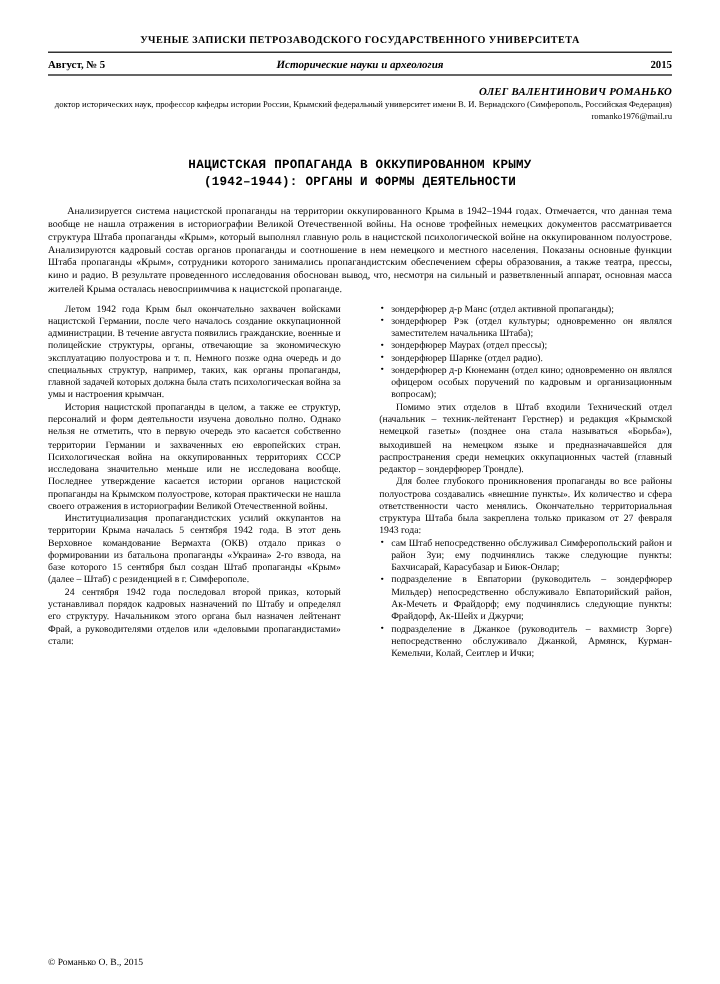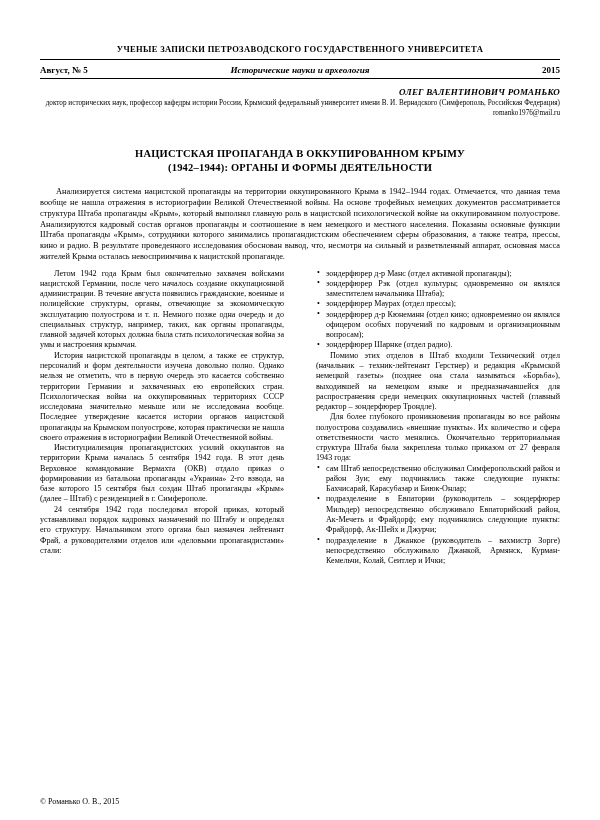--- a/index.html
+++ b/index.html
@@ -10,21 +10,21 @@
     width: 600px;
     height: 820px;
     background: #ffffff;
     font-family: "Liberation Serif", serif;
     color: #000000;
   }
   .page {
     box-sizing: border-box;
     width: 600px;
     height: 820px;
-    padding: 44px 40px 18px 40px;
+    padding: 28px 40px 18px 40px;
     position: relative;
   }
   .journal-title {
     text-align: center;
     font-size: 8.5px;
     font-weight: bold;
     letter-spacing: 0.35px;
     margin-bottom: 5px;
   }
   .rule {
@@ -75,20 +75,21 @@
     margin-top: 1px;
     margin-bottom: 30px;
   }
   .article-title {
     text-align: center;
     font-size: 10.5px;
     font-weight: bold;
     line-height: 1.35;
     margin: 0 30px 12px 30px;
     letter-spacing: 0.2px;
+    font-family: Liberation Mono, monospace;
   }
   .abstract {
     font-size: 8.4px;
     line-height: 1.28;
     text-align: justify;
     text-indent: 16px;
     margin-bottom: 6px;
   }
   .keywords {
     font-size: 7.4px;
@@ -172,22 +173,22 @@
       <p>История нацистской пропаганды в целом, а также ее структур, персоналий и форм деятельности изучена довольно полно. Однако нельзя не отметить, что в первую очередь это касается собственно территории Германии и захваченных ею европейских стран. Психологическая война на оккупированных территориях СССР исследована значительно меньше или не исследована вообще. Последнее утверждение касается истории органов нацистской пропаганды на Крымском полуострове, которая практически не нашла своего отражения в историографии Великой Отечественной войны.</p>
       <p>Институциализация пропагандистских усилий оккупантов на территории Крыма началась 5 сентября 1942 года. В этот день Верховное командование Вермахта (ОКВ) отдало приказ о формировании из батальона пропаганды «Украина» 2-го взвода, на базе которого 15 сентября был создан Штаб пропаганды «Крым» (далее – Штаб) с резиденцией в г. Симферополе.</p>
       <p>24 сентября 1942 года последовал второй приказ, который устанавливал порядок кадровых назначений по Штабу и определял его структуру. Начальником этого органа был назначен лейтенант Фрай, а руководителями отделов или «деловыми пропагандистами» стали:</p>
     </div>
 
     <div class="col">
       <ul class="bullets">
         <li>зондерфюрер д-р Манс (отдел активной пропаганды);</li>
         <li>зондерфюрер Рэк (отдел культуры; одновременно он являлся заместителем начальника Штаба);</li>
         <li>зондерфюрер Маурах (отдел прессы);</li>
+        <li>зондерфюрер Шарнке (отдел радио).</li>
         <li>зондерфюрер д-р Кюнеманн (отдел кино; одновременно он являлся офицером особых поручений по кадровым и организационным вопросам);</li>
-        <li>зондерфюрер Шарнке (отдел радио).</li>
       </ul>
       <p>Помимо этих отделов в Штаб входили Технический отдел (начальник – техник-лейтенант Герстнер) и редакция «Крымской немецкой газеты» (позднее она стала называться «Борьба»), выходившей на немецком языке и предназначавшейся для распространения среди немецких оккупационных частей (главный редактор – зондерфюрер Трондле).</p>
       <p>Для более глубокого проникновения пропаганды во все районы полуострова создавались «внешние пункты». Их количество и сфера ответственности часто менялись. Окончательно территориальная структура Штаба была закреплена только приказом от 27 февраля 1943 года:</p>
       <ul class="bullets">
         <li>сам Штаб непосредственно обслуживал Симферопольский район и район Зуи; ему подчинялись также следующие пункты: Бахчисарай, Карасубазар и Биюк-Онлар;</li>
         <li>подразделение в Евпатории (руководитель – зондерфюрер Мильдер) непосредственно обслуживало Евпаторийский район, Ак-Мечеть и Фрайдорф; ему подчинялись следующие пункты: Фрайдорф, Ак-Шейх и Джурчи;</li>
         <li>подразделение в Джанкое (руководитель – вахмистр Зорге) непосредственно обслуживало Джанкой, Армянск, Курман-Кемельчи, Колай, Сеитлер и Ички;</li>
       </ul>
     </div>
 

